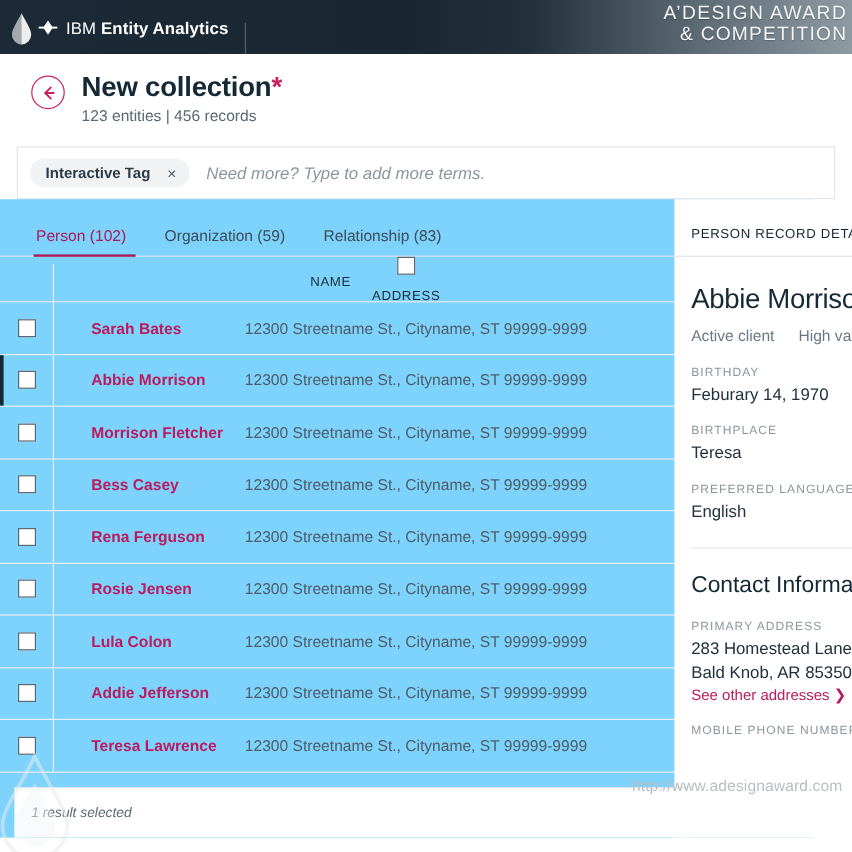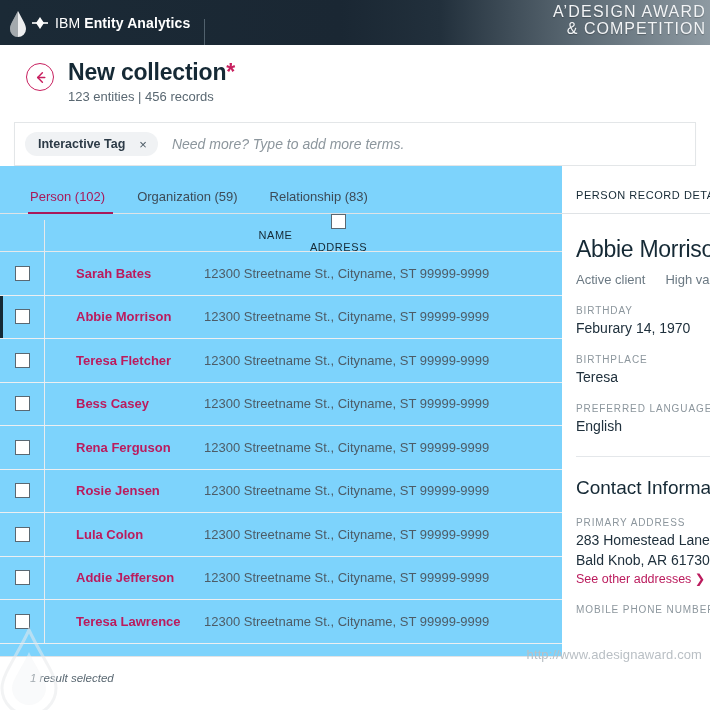--- a/index.html
+++ b/index.html
@@ -161,23 +161,23 @@
   .dp-meta .bar { width:1px; height:14px; background:#ccd2d6; margin: 0 10px; display:inline-block; }
   .dp-field { margin-top: 18px; }
   .dp-label { font-size: 10px; letter-spacing: .9px; color: #8c969d; white-space: nowrap; }
   .dp-value { font-size: 14px; color: #20313d; margin-top: 4px; white-space: nowrap; }
   .dp-rule { height:1px; background:#e4e7ea; margin: 22px 0 0 0; }
   .dp-section { font-size: 19px; color: #152935; margin-top: 20px; white-space: nowrap; }
   .dp-link { font-size: 12.5px; color: #bb1b5d; margin-top: 3px; white-space: nowrap; cursor: pointer; }
 
   
   .statusbar {
-    position: absolute; left: 0; bottom: 0; width: 562px; height: 42px;
+    position: absolute; left: 12px; bottom: 0; width: 562px; height: 42px;
     border-top: 1px solid #e0e3e6; background: #fff;
-    display: flex; align-items: center; padding-left: 30px; z-index: 5; text-align: center;
+    display: flex; align-items: center; padding-left: 14px; z-index: 5; text-align: center;
   }
   .status-text { font-size: 11.5px; font-style: italic; color: #5a6872; }
 
   
   .wm-drop {
     position: absolute; left: -2px; bottom: -6px; width: 62px; height: 90px;
     z-index: 6; pointer-events: none; opacity: .55;
   }
   .wm-url {
     position: absolute; right: 8px; bottom: 36px; z-index: 7;
@@ -290,21 +290,21 @@
               <span class="checkbox"></span>
             </div>
             <div class="col-name cell-name">Abbie Morrison</div>
             <div class="col-addr cell-addr">12300 Streetname St., Cityname, ST 99999-9999</div>
           </div>
           <div class="row">
             <div class="vline"></div>
             <div class="cb-cell">
               <span class="checkbox"></span>
             </div>
-            <div class="col-name cell-name">Teresa Fletcher</div>
+            <div class="col-name cell-name">Morrison Fletcher</div>
             <div class="col-addr cell-addr">12300 Streetname St., Cityname, ST 99999-9999</div>
           </div>
           <div class="row">
             <div class="vline"></div>
             <div class="cb-cell">
               <span class="checkbox"></span>
             </div>
             <div class="col-name cell-name">Bess Casey</div>
             <div class="col-addr cell-addr">12300 Streetname St., Cityname, ST 99999-9999</div>
           </div>
@@ -380,21 +380,21 @@
           <div class="dp-value">English</div>
         </div>
 
         <div class="dp-rule"></div>
 
         <div class="dp-section">Contact Information</div>
 
         <div class="dp-field">
           <div class="dp-label">PRIMARY ADDRESS</div>
           <div class="dp-value">283 Homestead Lane</div>
-          <div class="dp-value">Bald Knob, AR 61730</div>
+          <div class="dp-value">Bald Knob, AR 85350</div>
           <div class="dp-link">See other addresses ❯</div>
         </div>
 
         <div class="dp-field">
           <div class="dp-label">MOBILE PHONE NUMBER</div>
         </div>
       </div>
     </div>
 
     <div class="wm-url">http://www.adesignaward.com</div>

